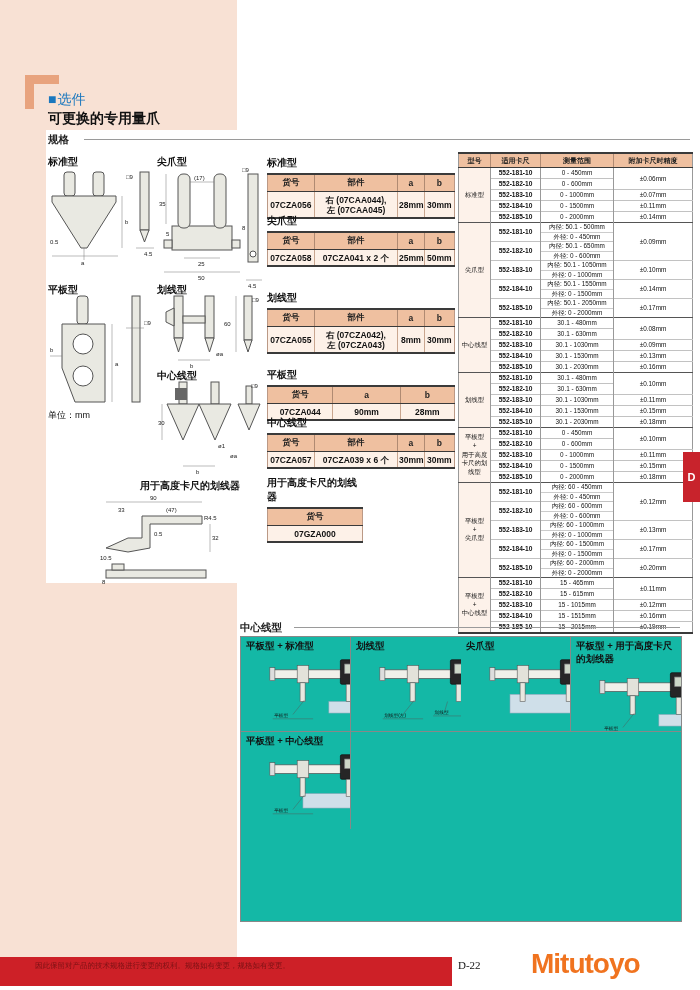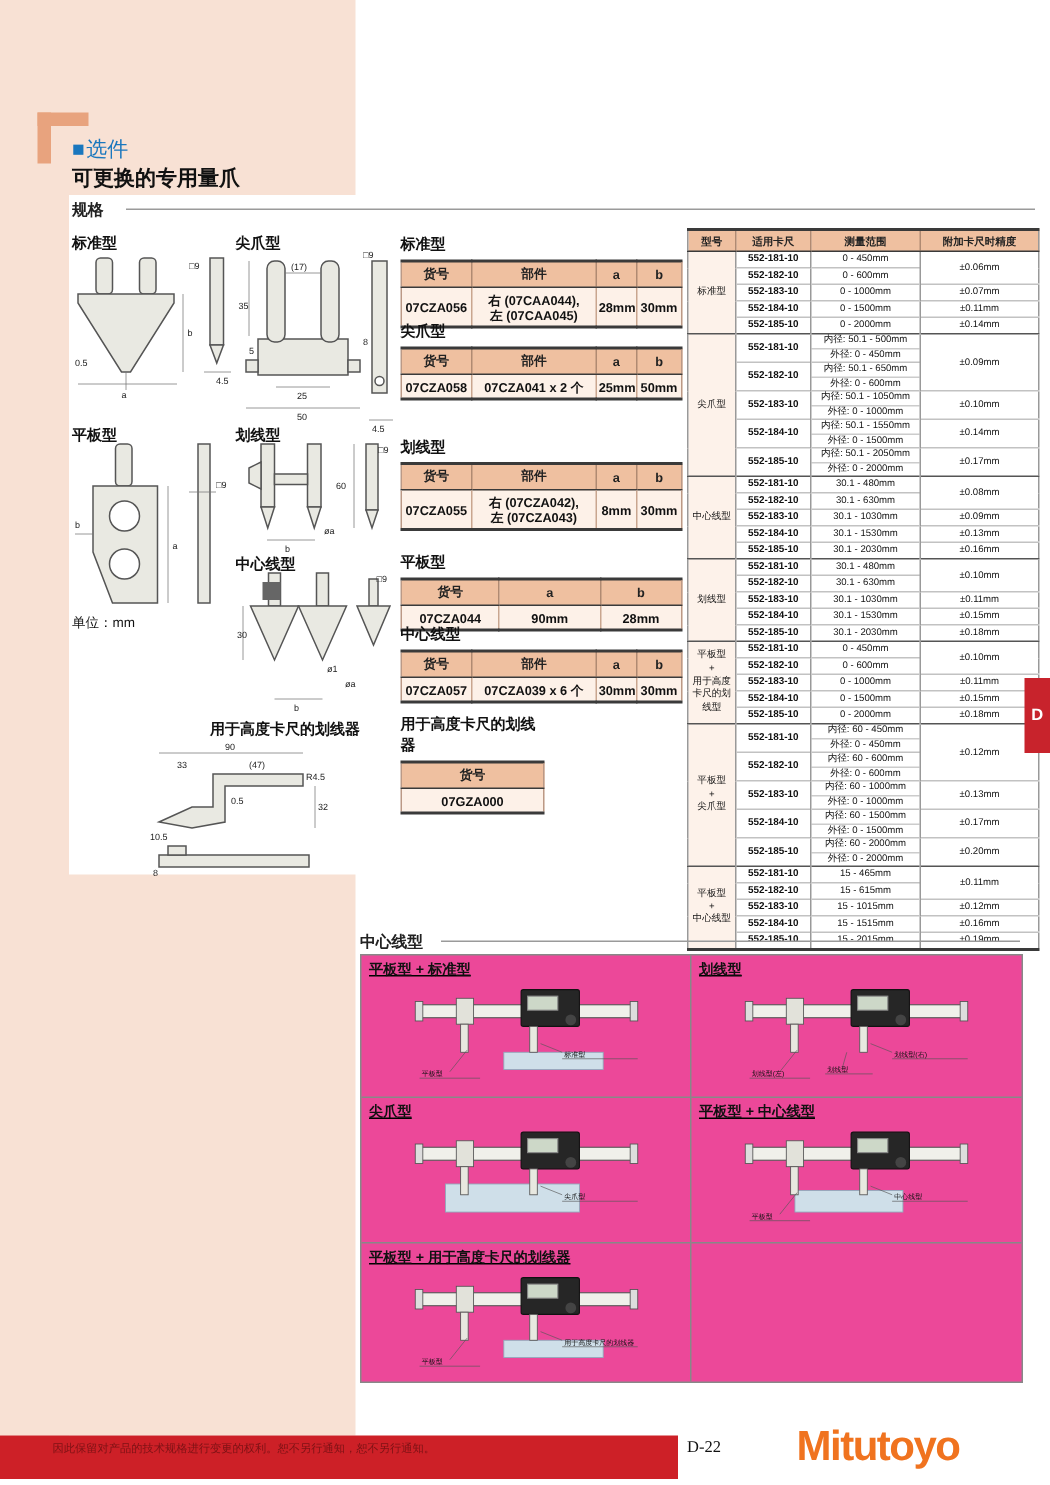--- a/index.html
+++ b/index.html
@@ -45,21 +45,21 @@
   .model-table th:first-child{border-left:none;}
   .model-table td{border-left:1px solid #999;border-top:1px solid #c2c2c2;font-size:6.4px;text-align:center;vertical-align:middle;padding:0;background:#fff;line-height:1.2;color:#111;}
   .model-table td.type{background:#fdf2ea;border-left:none;line-height:1.35;}
   .model-table td.model{font-weight:bold;font-size:6.6px;}
   .model-table tr.gstart td{border-top:1.4px solid #555;}
   .model-table tr.single td{height:10px;}
   .model-table tr.double td{height:17px;}
   .model-table .sub{height:8.5px;line-height:8.5px;}
   .model-table .sub + .sub{border-top:1px solid #ccc;}
   
-  .app-grid{position:absolute;left:240px;top:636px;width:440px;height:284px;border:1px solid #888;display:grid;grid-template-columns:1fr 1fr;grid-template-rows:95px 97px 92px;background:#ec4899;text-decoration:underline;}
+  .app-grid{position:absolute;left:240px;top:636px;width:440px;height:284px;border:1px solid #888;display:grid;grid-template-columns:1fr 1fr 1fr 1fr;grid-template-rows:95px 97px 92px;background:#14b8a6;}
   .app-cell{position:relative;border-right:1px solid #888;border-bottom:1px solid #888;padding:3px 5px;overflow:hidden;}
   .app-cell:nth-child(even){border-right:none;}
   .app-cell:nth-child(n+5){border-bottom:none;}
   .app-cell h5{margin:0;font-size:9.5px;font-weight:bold;color:#111;}
   svg.cal{display:block;margin:1px auto 0;width:196px;height:72px;}
   svg.cal .wp{fill:#cfdfe9;stroke:#8fa9bb;stroke-width:.8;}
   svg.cal .beam{fill:#f0f0ea;stroke:#555;stroke-width:1;}
   svg.cal .cap{fill:#ddd;stroke:#555;stroke-width:.8;}
   svg.cal .unit{fill:#e2e2da;stroke:#555;stroke-width:.8;}
   svg.cal .jaw{fill:#e8e8e0;stroke:#555;stroke-width:.8;}
@@ -660,63 +660,63 @@
     <rect class="body" x="100" y="8" width="54" height="34" rx="2"></rect>
     <rect class="screen" x="106" y="14" width="28" height="13"></rect>
     <circle class="roller" cx="146" cy="36" r="5"></circle>
     <rect class="jaw" x="108" y="42" width="7" height="24"></rect>
     <line class="lead" x1="118" y1="58" x2="138" y2="66"></line>
           <line class="lead" x1="138" y1="72" x2="208" y2="72"></line>
           <text class="callout" x="140" y="70">尖爪型</text>
   </svg>
       </div>
       <div class="app-cell">
+        <h5>平板型 + 用于高度卡尺的划线器</h5>
+        <svg class="cal" viewBox="0 0 210 100">
+    <rect class="wp" x="84" y="66" width="92" height="16"></rect>
+    <rect class="beam" x="6" y="22" width="198" height="12"></rect>
+    <rect class="cap" x="2" y="19" width="7" height="18"></rect>
+    <rect class="cap" x="201" y="19" width="7" height="18"></rect>
+    <rect class="unit" x="40" y="16" width="16" height="24"></rect>
+    <rect class="jaw" x="44" y="40" width="7" height="26"></rect>
+    <rect class="body" x="100" y="8" width="54" height="34" rx="2"></rect>
+    <rect class="screen" x="106" y="14" width="28" height="13"></rect>
+    <circle class="roller" cx="146" cy="36" r="5"></circle>
+    <rect class="jaw" x="108" y="42" width="7" height="24"></rect>
+    <line class="lead" x1="118" y1="58" x2="138" y2="66"></line>
+          <line class="lead" x1="138" y1="72" x2="208" y2="72"></line>
+          <text class="callout" x="140" y="70">用于高度卡尺的划线器</text>
+          <line class="lead" x1="50" y1="64" x2="34" y2="84"></line>
+          <line class="lead" x1="6" y1="90" x2="62" y2="90"></line>
+          <text class="callout" x="8" y="88">平板型</text>
+  </svg>
+      </div>
+      <div class="app-cell">
         <h5>平板型 + 中心线型</h5>
         <svg class="cal" viewBox="0 0 210 100">
     <rect class="wp" x="48" y="62" width="100" height="20"></rect>
     <rect class="beam" x="6" y="22" width="198" height="12"></rect>
     <rect class="cap" x="2" y="19" width="7" height="18"></rect>
     <rect class="cap" x="201" y="19" width="7" height="18"></rect>
     <rect class="unit" x="40" y="16" width="16" height="24"></rect>
     <rect class="jaw" x="44" y="40" width="7" height="26"></rect>
     <rect class="body" x="100" y="8" width="54" height="34" rx="2"></rect>
     <rect class="screen" x="106" y="14" width="28" height="13"></rect>
     <circle class="roller" cx="146" cy="36" r="5"></circle>
     <rect class="jaw" x="108" y="42" width="7" height="24"></rect>
     <line class="lead" x1="118" y1="58" x2="138" y2="66"></line>
           <line class="lead" x1="138" y1="72" x2="208" y2="72"></line>
           <text class="callout" x="140" y="70">中心线型</text>
           <line class="lead" x1="50" y1="64" x2="34" y2="84"></line>
           <line class="lead" x1="6" y1="90" x2="62" y2="90"></line>
           <text class="callout" x="8" y="88">平板型</text>
   </svg>
       </div>
-      <div class="app-cell">
-        <h5>平板型 + 用于高度卡尺的划线器</h5>
-        <svg class="cal" viewBox="0 0 210 100">
-    <rect class="wp" x="84" y="66" width="92" height="16"></rect>
-    <rect class="beam" x="6" y="22" width="198" height="12"></rect>
-    <rect class="cap" x="2" y="19" width="7" height="18"></rect>
-    <rect class="cap" x="201" y="19" width="7" height="18"></rect>
-    <rect class="unit" x="40" y="16" width="16" height="24"></rect>
-    <rect class="jaw" x="44" y="40" width="7" height="26"></rect>
-    <rect class="body" x="100" y="8" width="54" height="34" rx="2"></rect>
-    <rect class="screen" x="106" y="14" width="28" height="13"></rect>
-    <circle class="roller" cx="146" cy="36" r="5"></circle>
-    <rect class="jaw" x="108" y="42" width="7" height="24"></rect>
-    <line class="lead" x1="118" y1="58" x2="138" y2="66"></line>
-          <line class="lead" x1="138" y1="72" x2="208" y2="72"></line>
-          <text class="callout" x="140" y="70">用于高度卡尺的划线器</text>
-          <line class="lead" x1="50" y1="64" x2="34" y2="84"></line>
-          <line class="lead" x1="6" y1="90" x2="62" y2="90"></line>
-          <text class="callout" x="8" y="88">平板型</text>
-  </svg>
-      </div>
       <div class="app-cell"></div>
     </div>
 
   <div class="abs footer-bar">
-    <div>因此保留对产品的技术规格进行变更的权利。恕不另行通知，恕不另行通知。</div>
+    <div>因此保留对产品的技术规格进行变更的权利。规格如有变更，规格如有变更。</div>
   </div>
   <div class="abs page-number">D-22</div>
   <div class="abs brand-logo">Mitutoyo</div>
 
 </div>
 
 </body></html>

